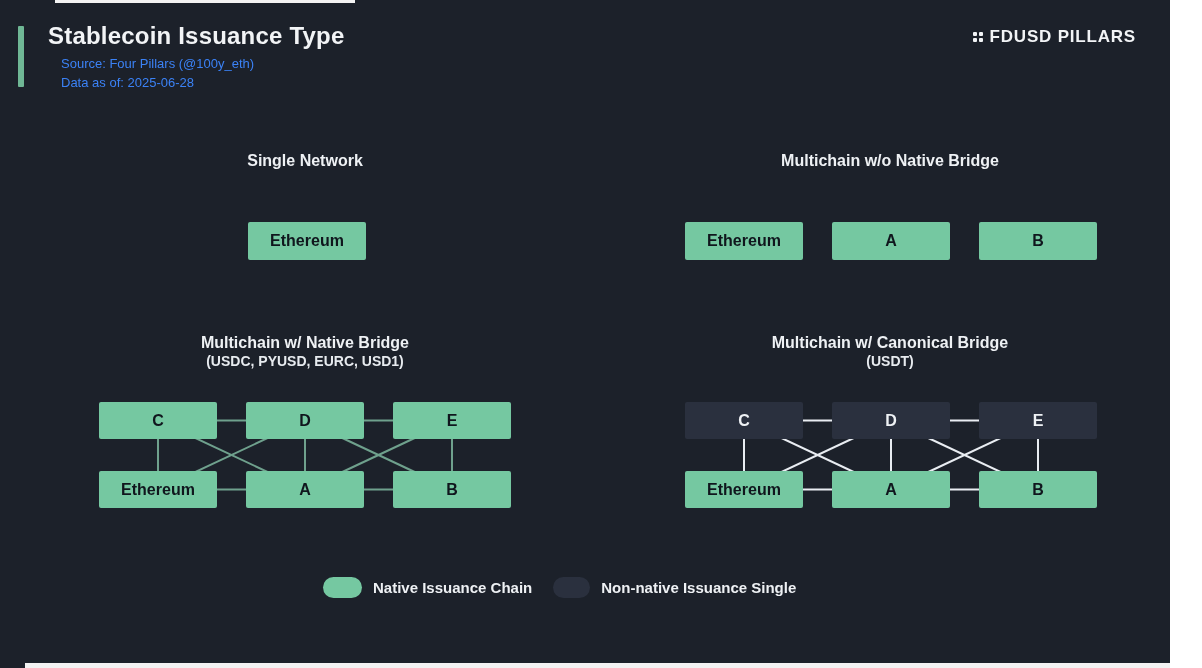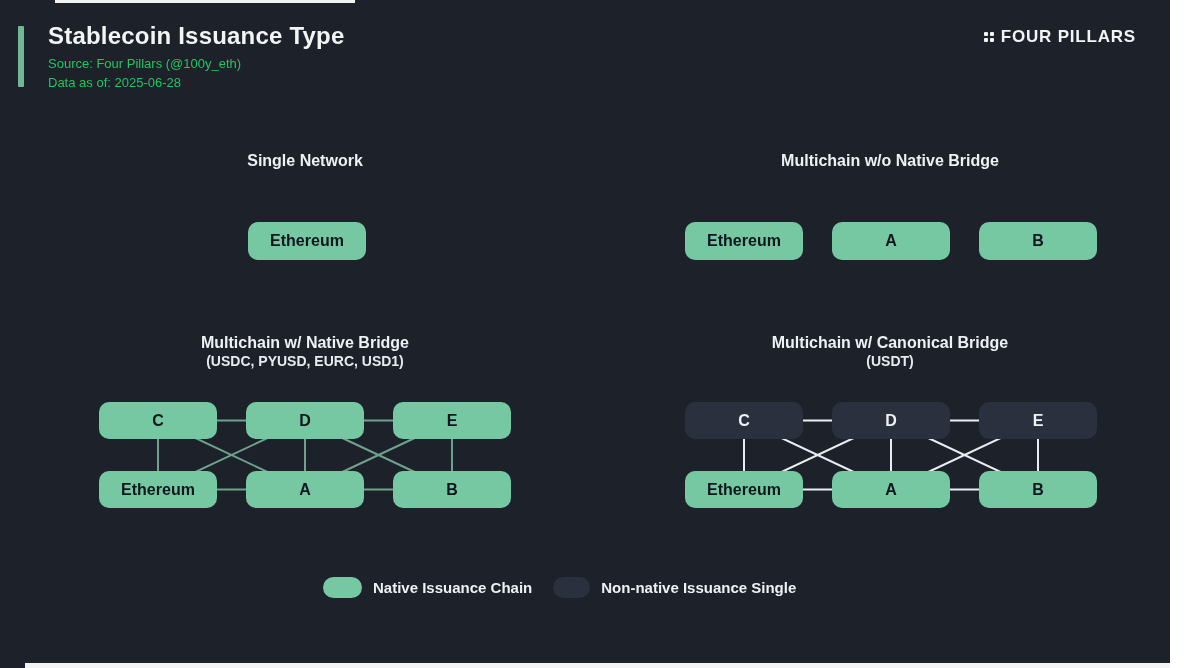--- a/index.html
+++ b/index.html
@@ -4,36 +4,36 @@
 <style>
   html,body{margin:0;padding:0;background:#ffffff;}
   .canvas{
     position:relative;width:1170px;height:668px;overflow:hidden;
     background:#1c212a;font-family:Liberation Sans, sans-serif;
     -webkit-font-smoothing:antialiased;
   }
   
   .accent-bar{position:absolute;left:18px;top:26px;width:6px;height:61px;background:#6fb795;border-radius:1px;}
   .main-title{position:absolute;left:48px;top:22px;font-size:24px;font-weight:700;color:#f2f4f6;letter-spacing:.2px;}
-  .src-line{position:absolute;left:48px;font-size:13px;color:#22c55e;}
+  .src-line{position:absolute;left:61px;font-size:13px;color:#3b82f6;}
   .src-1{top:56px;} .src-2{top:75px;}
   .brand{position:absolute;top:27px;right:34px;display:flex;align-items:center;gap:7px;}
   .brand-dots{display:grid;grid-template-columns:4px 4px;grid-template-rows:4px 4px;gap:2px;}
   .brand-dots span{width:4px;height:4px;background:#f2f4f6;border-radius:1px;}
   .brand-label{font-size:17px;font-weight:700;color:#f2f4f6;letter-spacing:.8px;}
   
   .sec-title{position:absolute;width:360px;text-align:center;color:#eef1f4;}
   .sec-title .t{font-size:16px;font-weight:700;line-height:18px;}
   .sec-title .s{font-size:14px;font-weight:700;line-height:17px;margin-top:1px;color:#e7ebef;}
   .st-q1{left:125px;top:152px;} .st-q2{left:710px;top:152px;}
   .st-q3{left:125px;top:334px;} .st-q4{left:710px;top:334px;}
   
   .node{
     box-sizing:border-box;display:flex;align-items:center;justify-content:center;
-    width:118px;height:38px;border-radius:10px;
+    width:118px;height:38px;border-radius:2px;
     background:#75c8a1;color:#10161d;font-size:16px;font-weight:700;
   }
   .node.dark{background:#2a303e;color:#eef1f4;}
   .single-node{position:absolute;left:248px;top:222px;}
   .row-nodes{position:absolute;left:685px;top:222px;display:flex;gap:29px;}
   
   .mesh{position:absolute;width:412px;height:106px;}
   .mesh-native{left:99px;top:402px;} .mesh-canonical{left:685px;top:402px;}
   .mesh svg{position:absolute;left:0;top:0;width:100%;height:100%;}
   .mesh .node{position:absolute;height:37px;}
@@ -58,21 +58,21 @@
   <div class="main-title">Stablecoin Issuance Type</div>
   <div class="src-line src-1">Source: Four Pillars (@100y_eth)</div>
   <div class="src-line src-2">Data as of: 2025-06-28</div>
   <div class="brand">
     <div class="brand-dots">
       <span></span>
         <span></span>
         <span></span>
         <span></span>
     </div>
-    <div class="brand-label">FOUR PILLARS</div>
+    <div class="brand-label">FDUSD PILLARS</div>
   </div>
 
   <div class="sec-title st-q1">
     <div class="t">Single Network</div>
   </div>
   <div class="sec-title st-q2">
     <div class="t">Multichain w/o Native Bridge</div>
   </div>
   <div class="sec-title st-q3">
     <div class="t">Multichain w/ Native Bridge</div>

